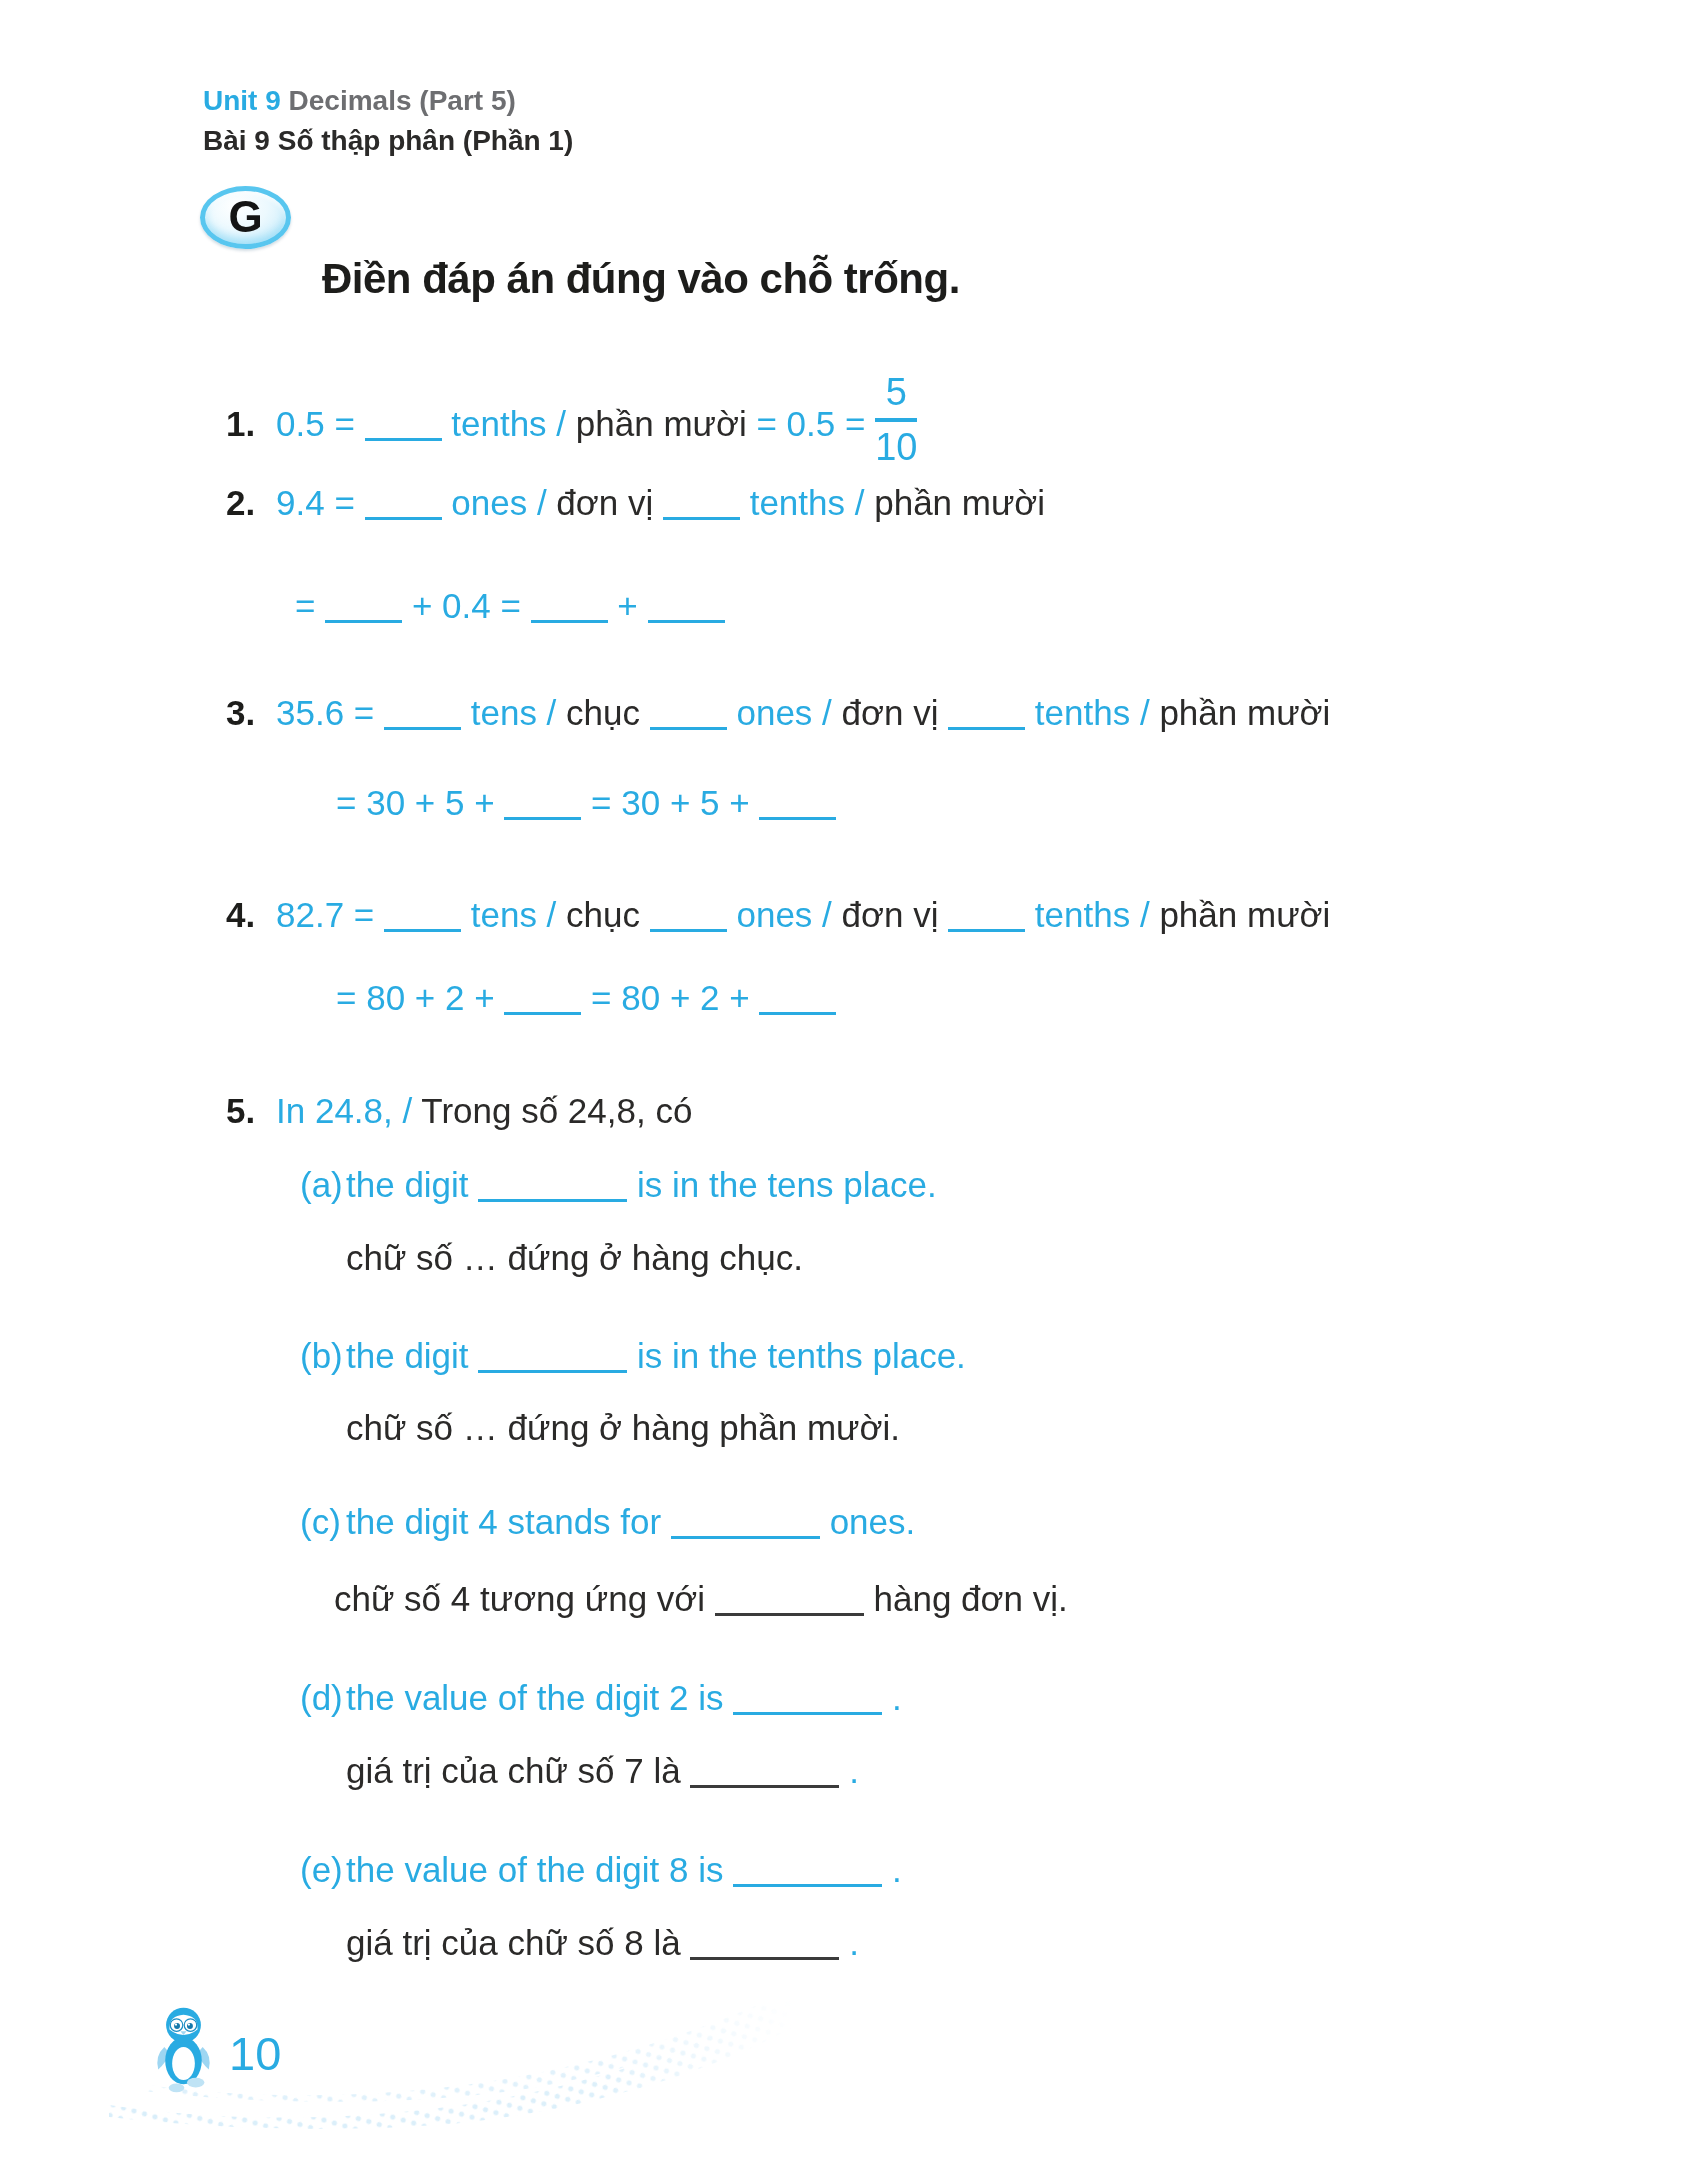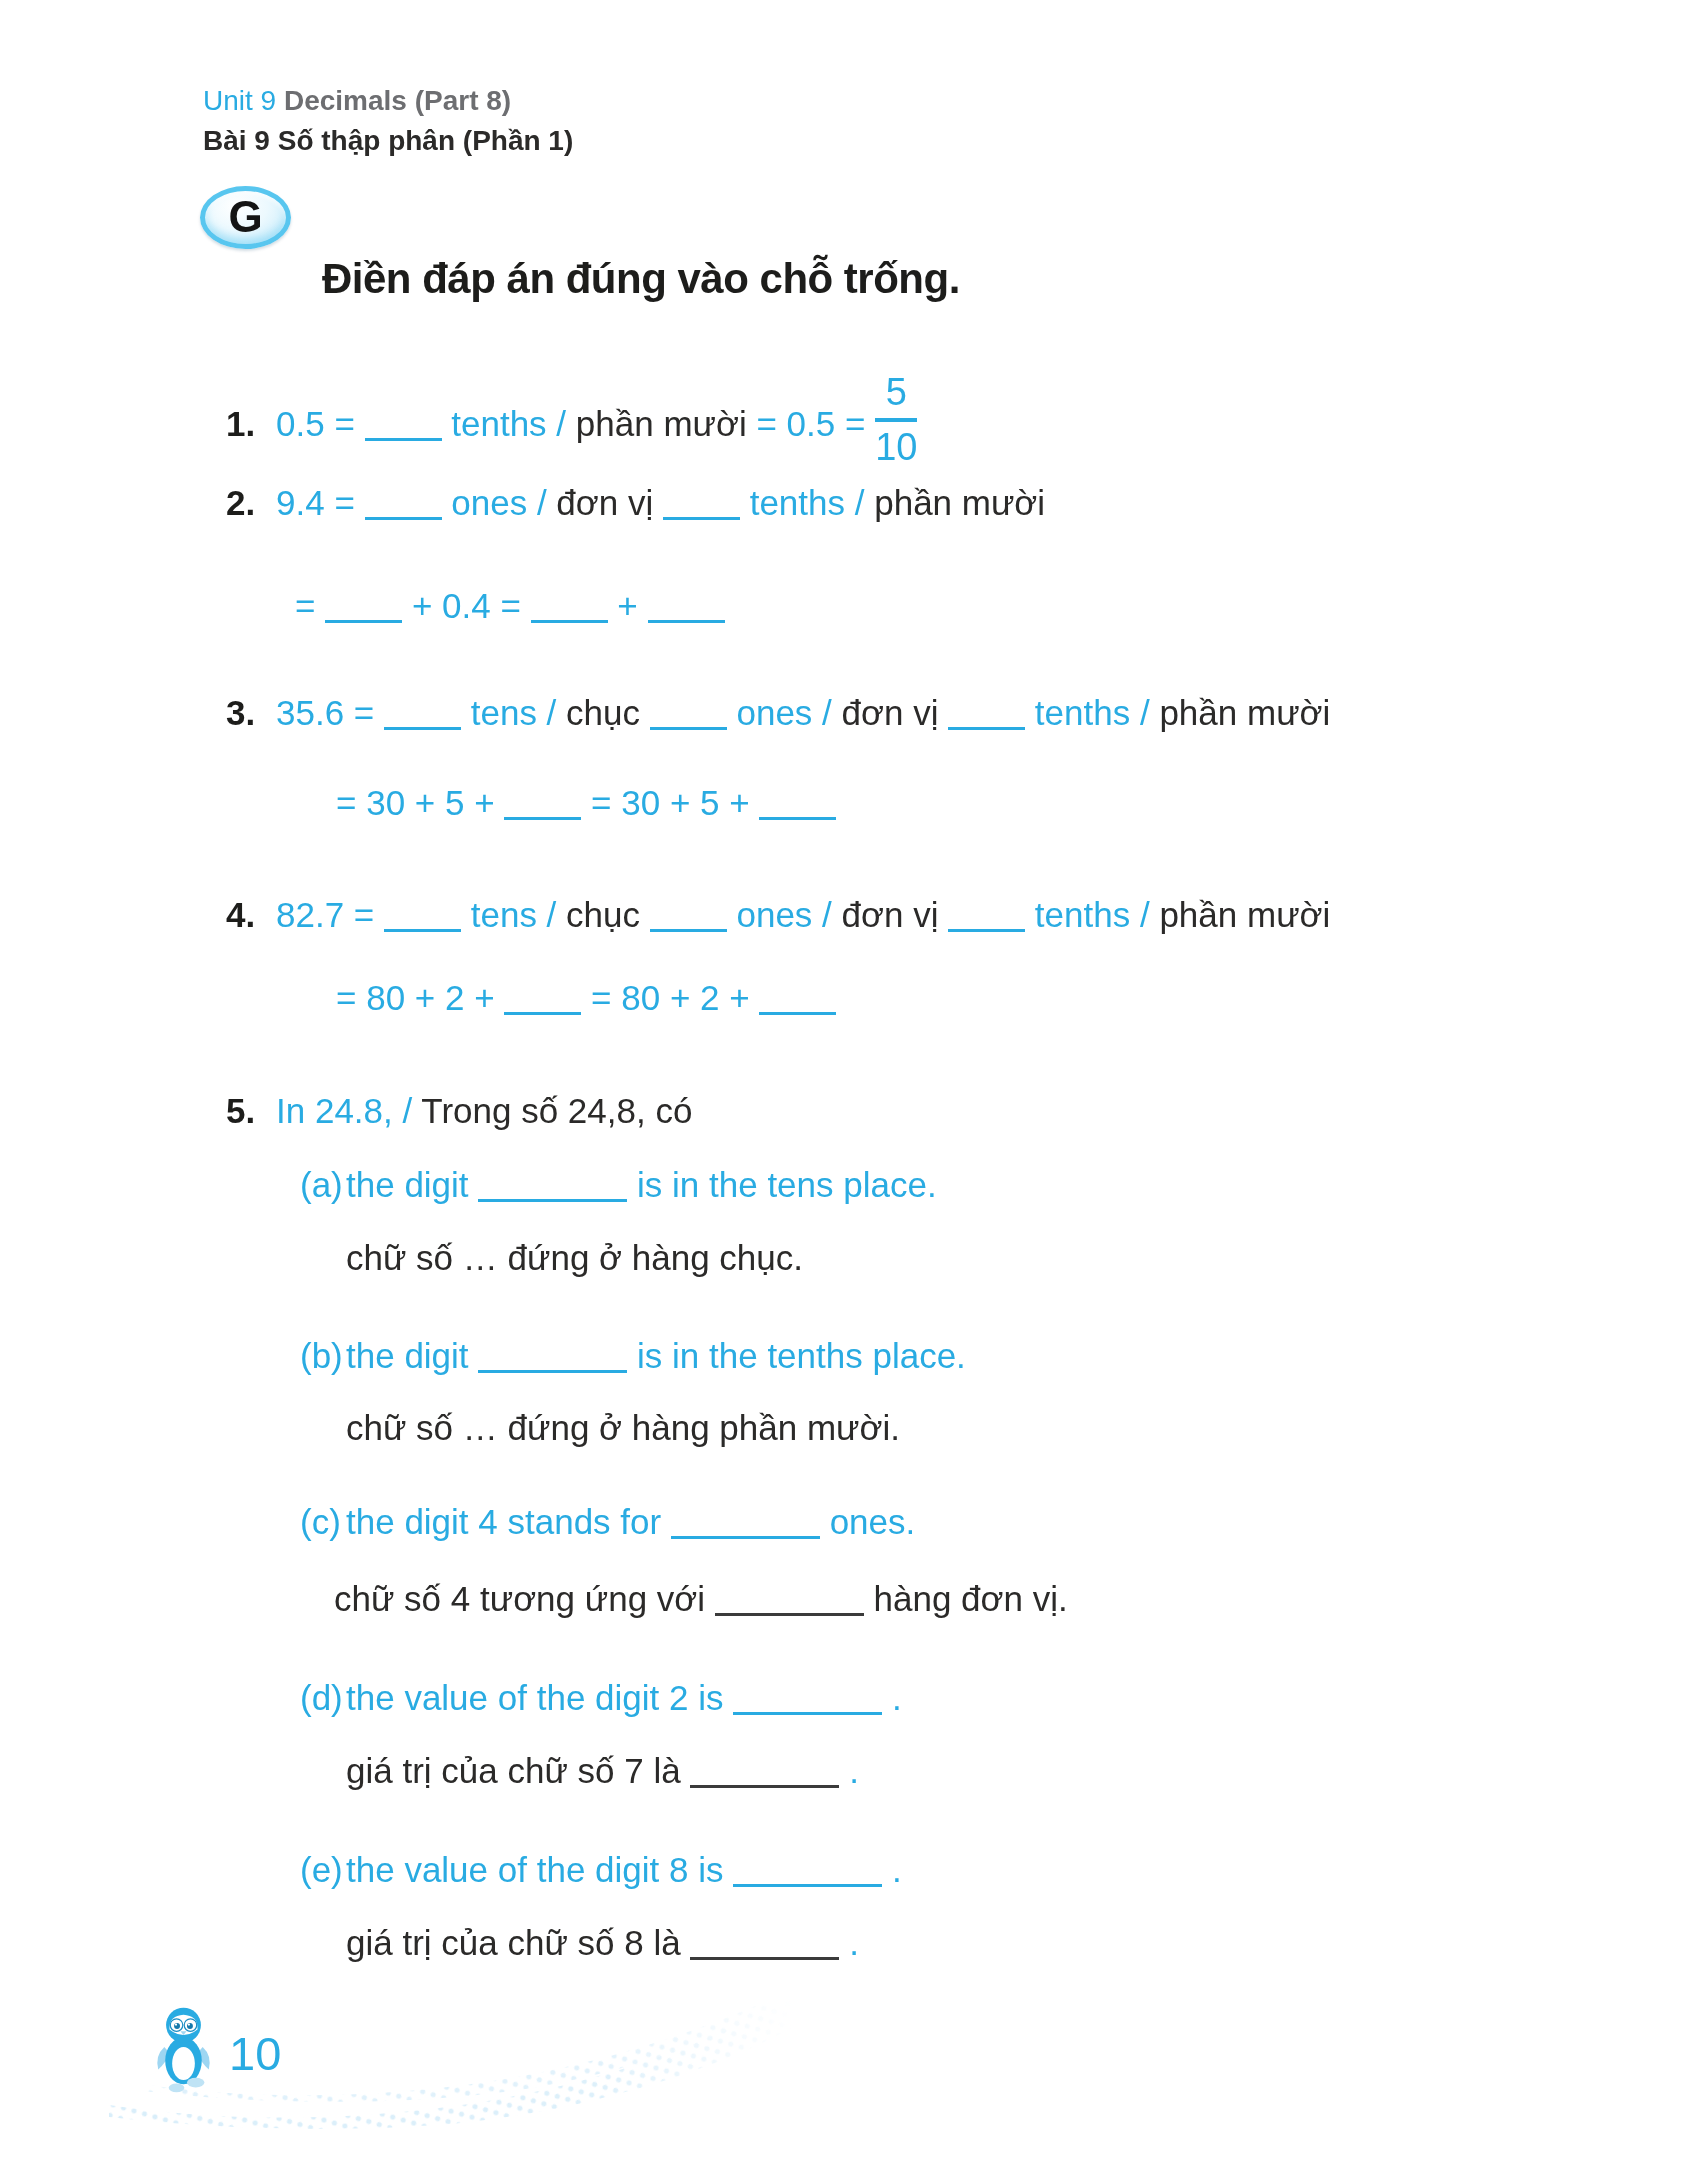--- a/index.html
+++ b/index.html
@@ -12,21 +12,21 @@
   *{margin:0;padding:0;box-sizing:border-box;}
   html,body{background:#ffffff;}
   body{
     width:1683px;height:2178px;position:relative;overflow:hidden;
     font-family:"Liberation Sans","DejaVu Sans",sans-serif;
     color:var(--ink);
   }
   .abs{position:absolute;}
   
   .hdr{position:absolute;left:203px;top:83px;font-size:28px;line-height:1.25;}
-  .unit-label{color:var(--blue);font-weight:normal;}
+  .unit-label{color:var(--blue);font-weight:bold;}
   .unit-rest{color:var(--gray);font-weight:bold;}
   .lesson{color:var(--ink);font-weight:bold;margin-top:5px;}
   
   .badge{
     position:absolute;left:200px;top:186px;width:91px;height:63px;
     border-radius:50%;
     border:5px solid #58c6ef;
     background:radial-gradient(ellipse at 38% 28%, #ffffff 0%, #ecf9fe 45%, #bfe9fa 100%);
     box-shadow:0 2px 3px rgba(0,60,100,.18), inset 0 -5px 8px rgba(88,198,239,.4), inset 0 3px 4px #ffffff;
     display:flex;align-items:center;justify-content:center;
@@ -56,21 +56,21 @@
   .swoosh{position:absolute;left:109px;top:1986px;}
   .penguin{position:absolute;left:153px;top:2004px;}
   .pagenum{position:absolute;left:229px;top:2026px;font-size:47px;color:var(--blue);}
 </style>
 </head>
 <body>
 
 <div class="page abs" style="inset:0">
 
   <header class="hdr">
-    <div><span class="unit-label">Unit 9</span><span class="unit-rest"> Decimals (Part 8)</span></div>
+    <div><span class="unit-label">Unit 9</span><span class="unit-rest"> Decimals (Part 5)</span></div>
     <div class="lesson">Bài 9 Số thập phân (Phần 1)</div>
   </header>
 
   <div class="badge">
       <span>G</span>
     </div>
   <div class="title-vi">Điền đáp án đúng vào chỗ trống.</div>
 
   <main>
 

